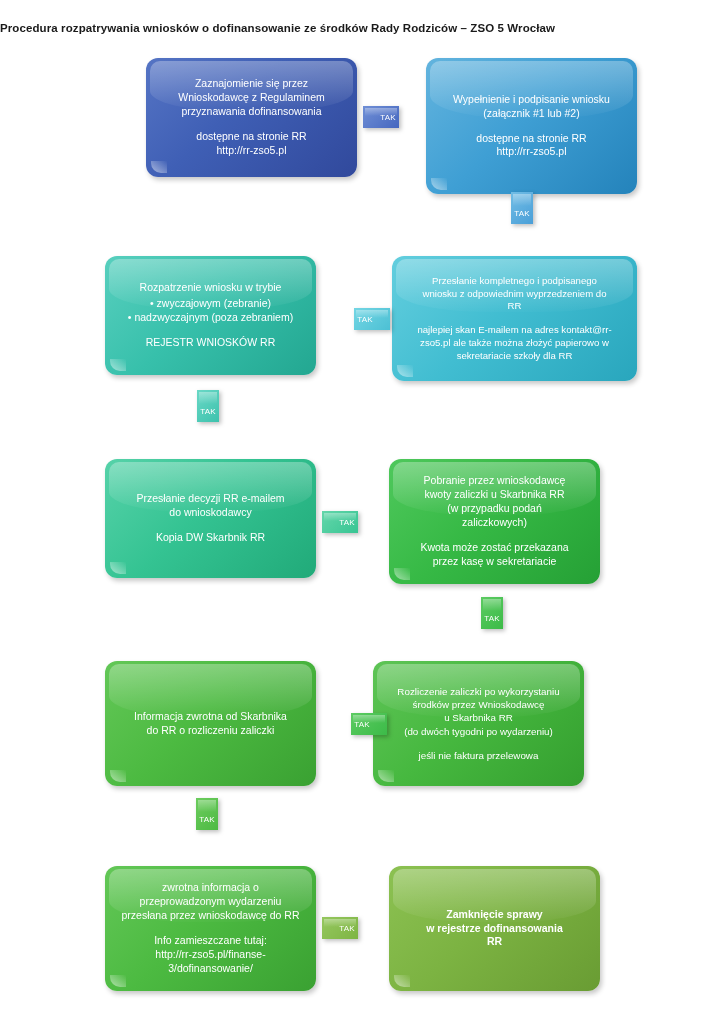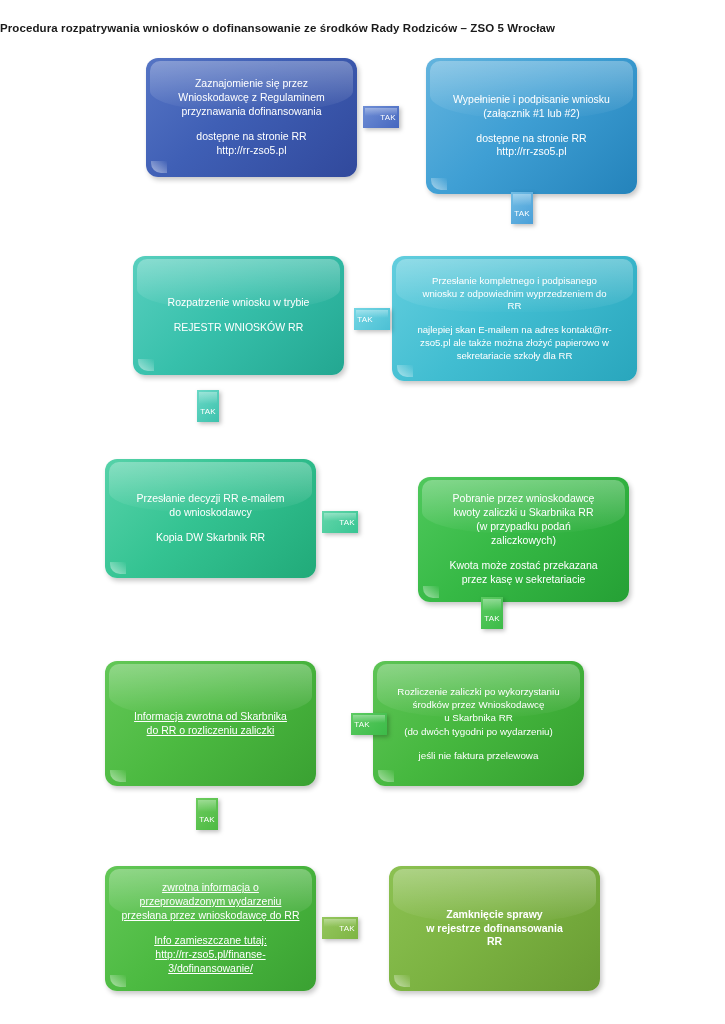--- a/index.html
+++ b/index.html
@@ -92,25 +92,25 @@
     padding: 0;
   }
   .bullets li::before {
     content: "\2022\00a0";
   }
 
   
   .c-blue-dark  { background: linear-gradient(135deg, #5574c4 0%, #3f5fb5 42%, #31499c 100%); }
   .c-blue       { background: linear-gradient(135deg, #63b4de 0%, #3f9fd4 45%, #2483bb 100%); }
   .c-cyan       { background: linear-gradient(135deg, #63cede 0%, #41bdd1 45%, #29a6bd 100%); }
-  .c-teal       { background: linear-gradient(135deg, #58cfbe 0%, #37c0ab 45%, #23a791 100%); margin-left: 28px; }
+  .c-teal       { background: linear-gradient(135deg, #58cfbe 0%, #37c0ab 45%, #23a791 100%); }
   .c-teal2      { background: linear-gradient(135deg, #56d2a9 0%, #34c392 45%, #21aa79 100%); }
   .c-green      { background: linear-gradient(135deg, #4fc85c 0%, #36b945 45%, #25a035 100%); }
   .c-green2     { background: linear-gradient(135deg, #5ec456 0%, #46b83f 45%, #349f2f 100%); }
-  .c-green3     { background: linear-gradient(135deg, #63c757 0%, #4cba41 45%, #3aa132 100%); text-decoration: underline; }
+  .c-green3     { background: linear-gradient(135deg, #63c757 0%, #4cba41 45%, #3aa132 100%); }
   .c-olive      { background: linear-gradient(135deg, #8cc152 0%, #7cb342 45%, #699c33 100%); font-weight: bold; }
 
   
   .arrow {
     position: absolute;
     display: flex;
     align-items: center;
     justify-content: center;
     filter: drop-shadow(2px 2px 2px rgba(0,0,0,0.25));
   }
@@ -254,20 +254,24 @@
     <div class="arrow-shape">
       <div class="body rect"></div>
       <div class="body head head-l"></div>
     </div>
     <span class="arrow-label">TAK</span>
   </div>
 
   <div class="node c-teal" style="left:105px; top:256px; width:211px; height:119px;">
     <div class="node-inner">
       <p>Rozpatrzenie wniosku w trybie</p>
+      <ul class="bullets">
+        <li>zwyczajowym (zebranie)</li>
+        <li>nadzwyczajnym (poza zebraniem)</li>
+      </ul>
       <div class="gap"></div>
       <p>REJESTR WNIOSKÓW RR</p>
     </div>
   </div>
 
   <div class="arrow dir-down a-teal" style="left:186px; top:390px; width:44px; height:58px;">
     <div class="arrow-shape">
       <div class="body rect"></div>
       <div class="body head head-d"></div>
     </div>
@@ -284,21 +288,21 @@
   </div>
 
   <div class="arrow dir-right a-teal2" style="left:322px; top:500px; width:62px; height:44px;">
     <div class="arrow-shape">
       <div class="body rect"></div>
       <div class="body head head-r"></div>
     </div>
     <span class="arrow-label">TAK</span>
   </div>
 
-  <div class="node c-green" style="left:389px; top:477px; width:211px; height:125px;margin-left:29px;">
+  <div class="node c-green" style="left:389px; top:459px; width:211px; height:125px;">
     <div class="node-inner">
       <p>Pobranie przez wnioskodawcę</p>
       <p>kwoty zaliczki  u Skarbnika RR</p>
       <p>(w przypadku podań</p>
       <p>zaliczkowych)</p>
       <div class="gap"></div>
       <p>Kwota może zostać przekazana</p>
       <p>przez kasę w sekretariacie</p>
     </div>
   </div>

